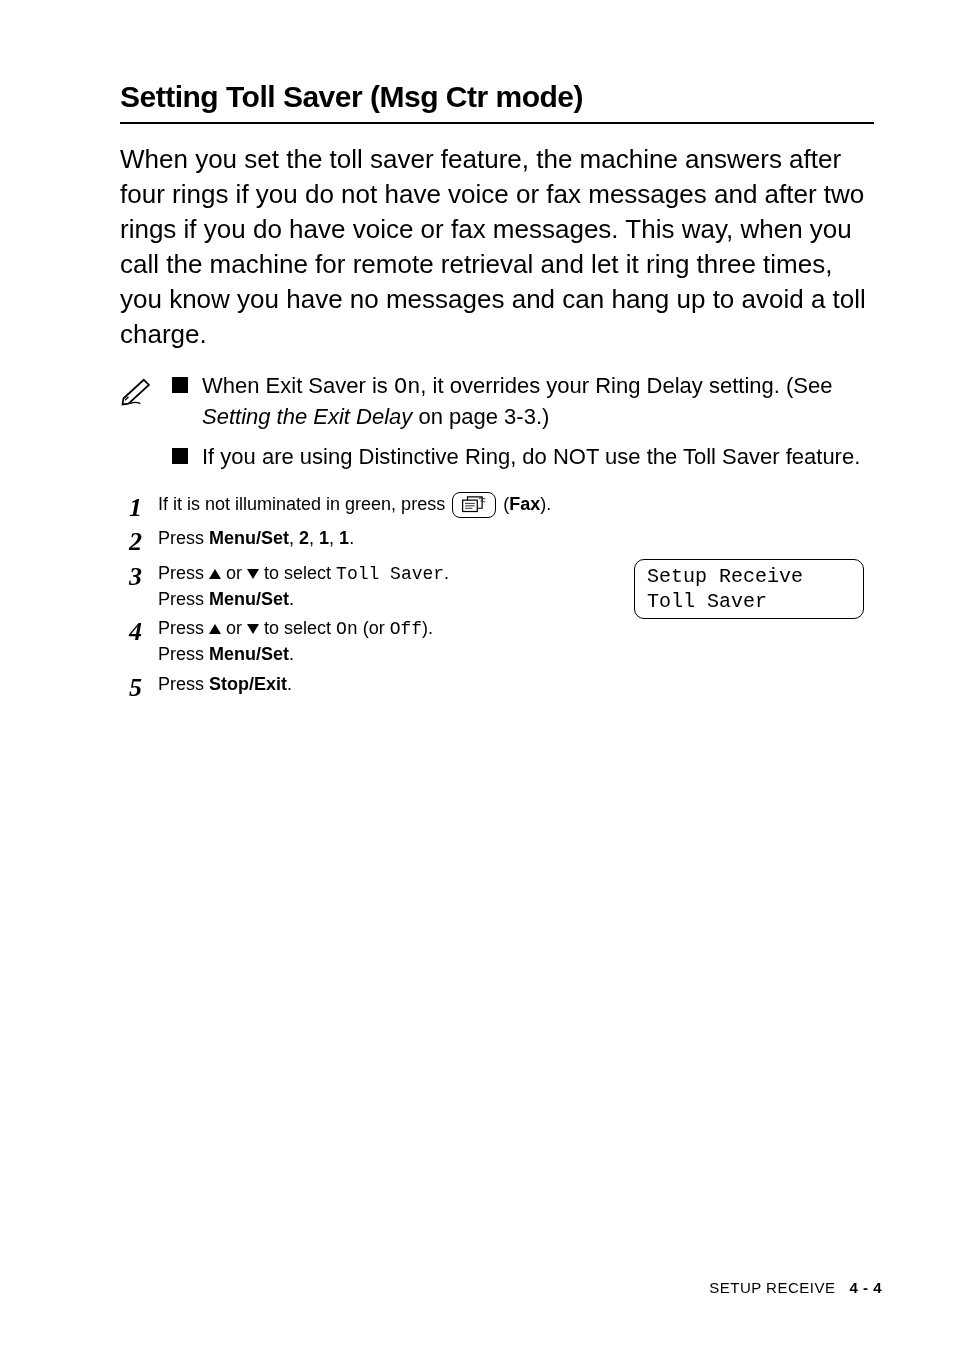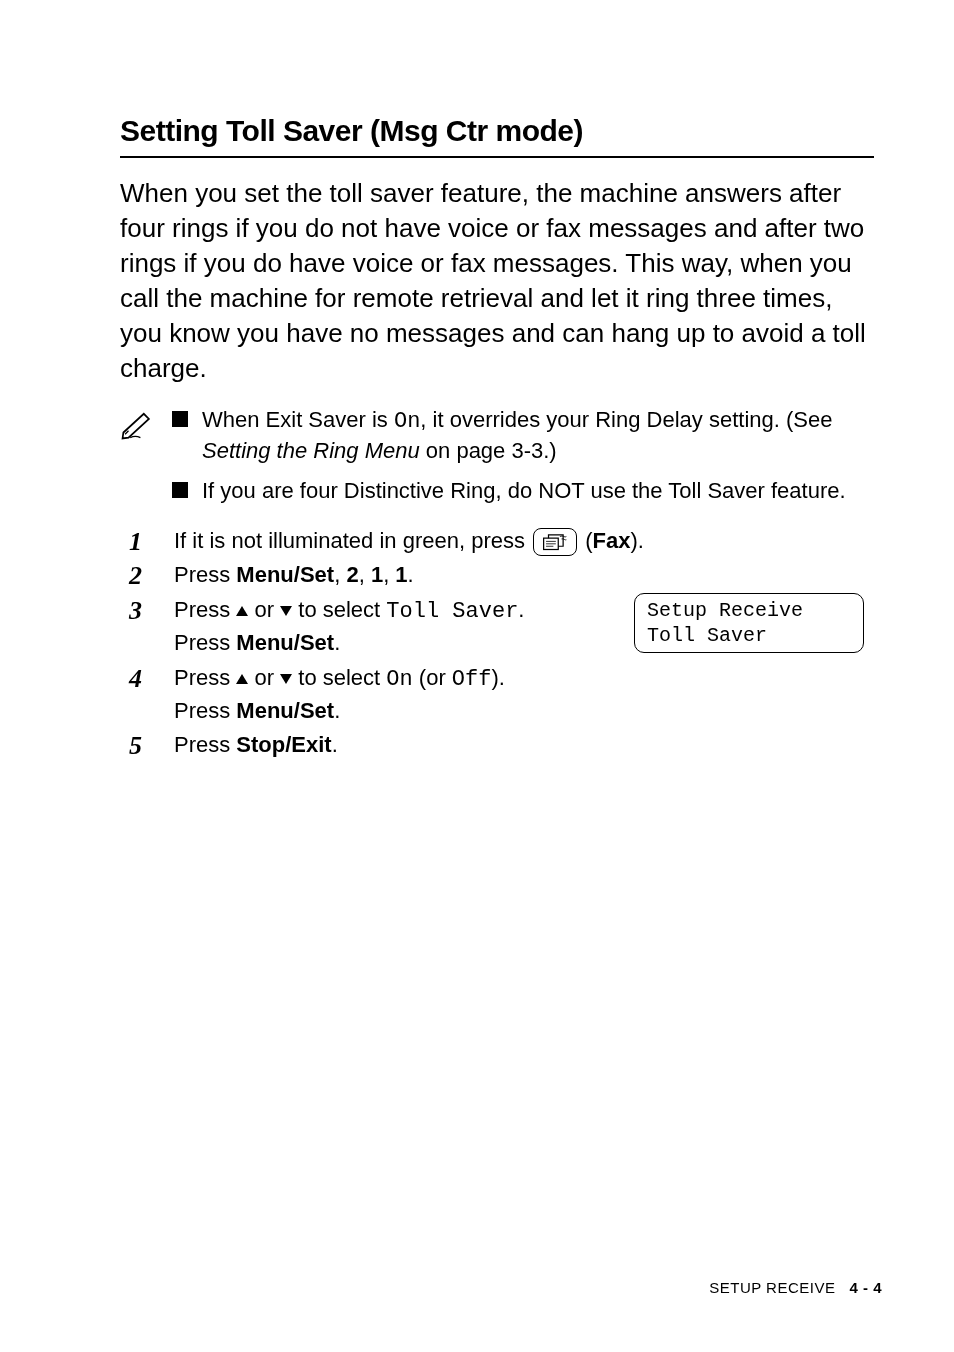--- a/index.html
+++ b/index.html
@@ -6,21 +6,21 @@
   body {
     margin: 0;
     padding: 0;
     font-family: Arial, Helvetica, sans-serif;
     background: #fff;
     width: 954px;
     height: 1352px;
     position: relative;
   }
   .page {
-    padding: 114px 80px 40px 120px;
+    padding: 80px 80px 40px 120px;
     height: 100%;
     position: relative;
   }
   .heading {
     font-size: 30px;
     font-weight: bold;
     margin: 0 0 8px 0;
     letter-spacing: -0.5px;
   }
   .heading-rule {
@@ -82,25 +82,24 @@
     font-style: italic;
     font-family: "Times New Roman", Times, serif;
     color: #000;
     width: 22px;
     flex: 0 0 22px;
     text-align: right;
     line-height: 1.1;
     padding-top: 2px;
   }
   .step-body {
-    font-size: 22px;
+    font-size: 18px;
     line-height: 1.4;
     flex: 1;
     position: relative;
-    margin-left: 16px;
   }
   .fax-key {
     display: inline-block;
     border: 1.5px solid #000;
     border-radius: 8px;
     padding: 2px 8px;
     vertical-align: middle;
     line-height: 1;
     margin: 0 2px;
   }
@@ -160,26 +159,26 @@
       <svg viewBox="0 0 40 40">
         <path d="M4 30 L28 8 L34 14 L10 36 L3 37 Z" fill="none" stroke="#000" stroke-width="2"></path>
         <path d="M6 32 L10 28" stroke="#000" stroke-width="1.5"></path>
         <path d="M12 36 C16 34 20 34 24 36" fill="none" stroke="#000" stroke-width="1.5"></path>
       </svg>
     </div>
     <div class="bullet-list">
       <div class="bullet-row">
         <div class="bullet-square"></div>
         <div class="bullet-text">
-          <span>When Exit Saver is </span><span class="mono">On</span><span>, it overrides your Ring Delay setting. (See </span><span class="italic">Setting the Ring Menu</span><span> on page 3-3.)</span>
+          <span>When Exit Saver is </span><span class="mono">On</span><span>, it overrides your Ring Delay setting. (See </span><span class="italic">Setting the Exit Delay</span><span> on page 3-3.)</span>
         </div>
       </div>
       <div class="bullet-row">
         <div class="bullet-square"></div>
-        <div class="bullet-text">If you are four Distinctive Ring, do NOT use the Toll Saver feature.</div>
+        <div class="bullet-text">If you are using Distinctive Ring, do NOT use the Toll Saver feature.</div>
       </div>
     </div>
   </div>
 
   <div class="steps">
 
     <div class="step-row">
       <div class="step-num">1</div>
       <div class="step-body">
         <span>If it is not illuminated in green, press </span>

